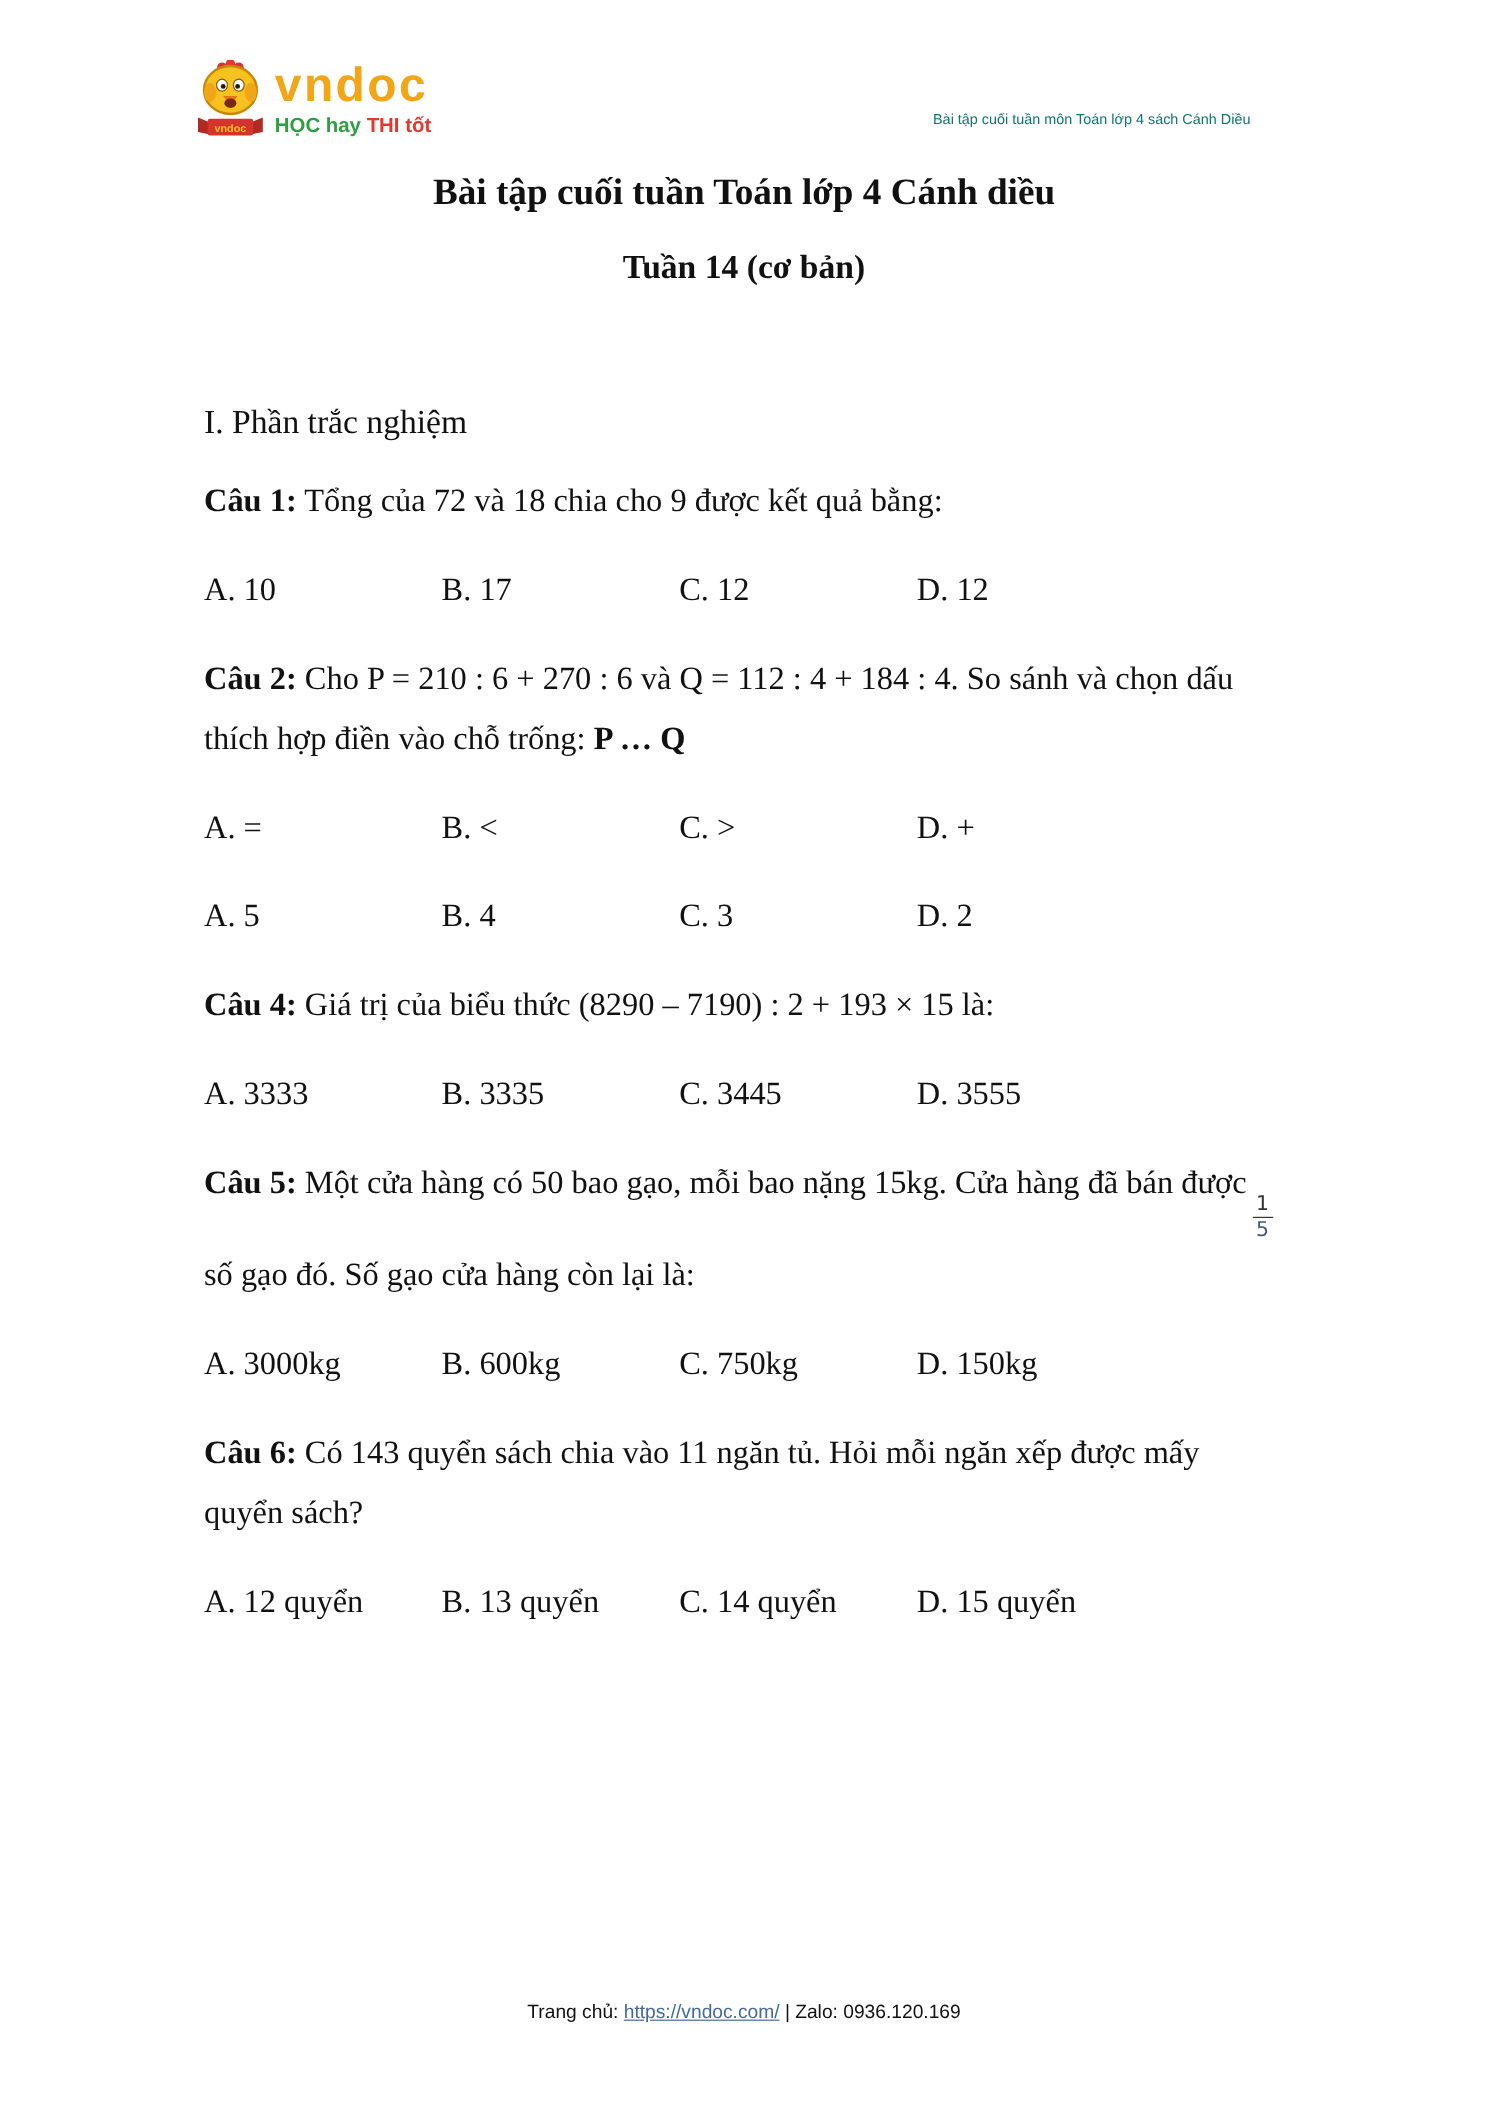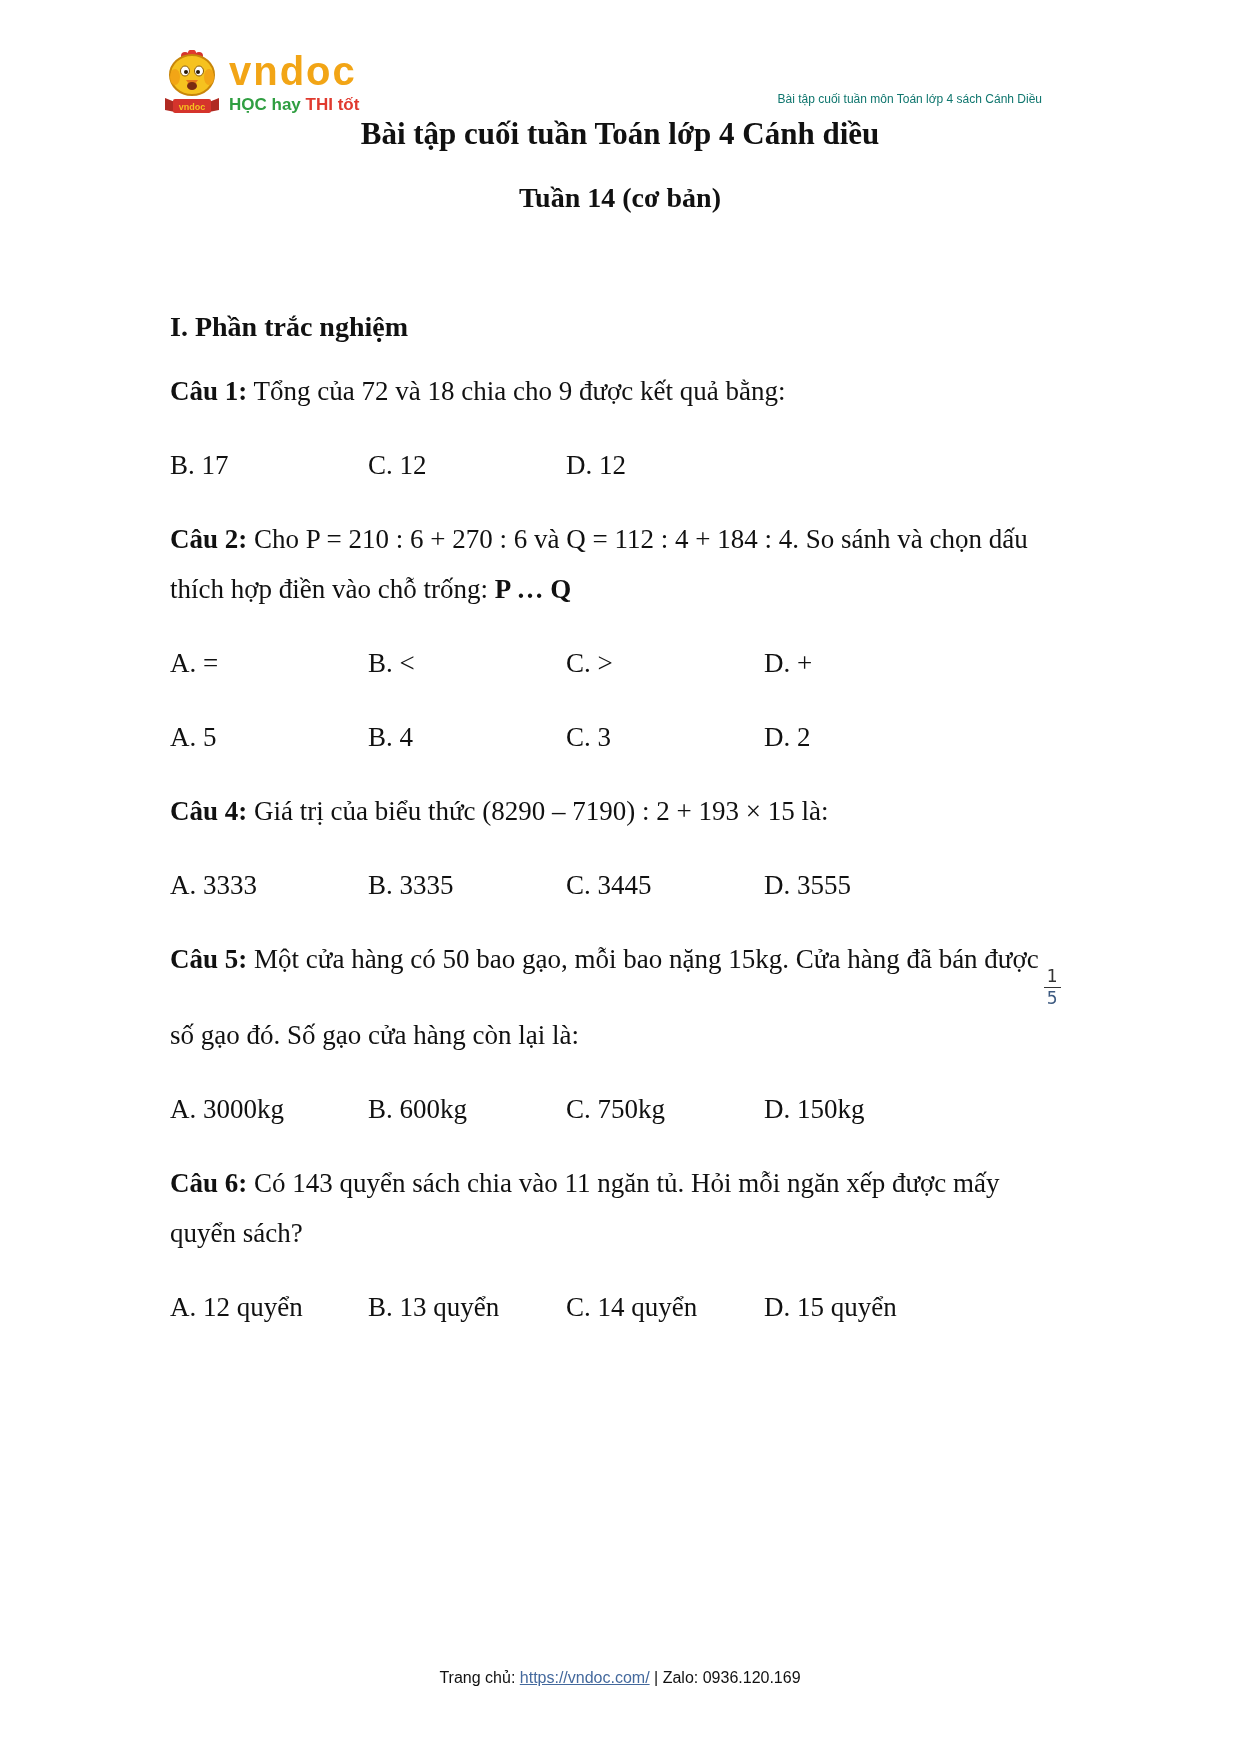--- a/index.html
+++ b/index.html
@@ -44,32 +44,33 @@
     font-size: 12px;
     color: #0f766e;
     padding-bottom: 10px;
     white-space: nowrap;
   }
   
   .doc-title {
     text-align: center;
     font-weight: bold;
     font-size: 31px;
+    margin-top: 26px;
   }
   .doc-subtitle {
     text-align: center;
     font-weight: bold;
     font-size: 28px;
     margin-top: 30px;
   }
   
   .content { width: 900px; margin: 88px auto 0 170px; }
   .section-heading {
     font-size: 28px;
-    font-weight: bold;
+    font-weight: normal;
     line-height: 50px;
     margin: 0 0 14px 0;
   }
   .q-text {
     font-size: 27px;
     line-height: 50px;
     margin: 0 0 24px 0;
   }
   .q-text .bold { font-weight: bold; }
   .options {
@@ -148,20 +149,21 @@
   </div>
 
   <div class="doc-title">Bài tập cuối tuần Toán lớp 4 Cánh diều</div>
   <div class="doc-subtitle">Tuần 14 (cơ bản)</div>
 
   <div class="content">
     <p class="section-heading">I. Phần trắc nghiệm</p>
     <div id="questions">
         <p class="q-text"><span class="bold">Câu 1:</span><span> Tổng của 72 và 18 chia cho 9 được kết quả bằng:</span></p>
         <div class="options">
+          <span class="option">A. 10</span>
           <span class="option">B. 17</span>
           <span class="option">C. 12</span>
           <span class="option">D. 12</span>
         </div>
         <p class="q-text"><span class="bold">Câu 2:</span><span> Cho P = 210 : 6 + 270 : 6 và Q = 112 : 4 + 184 : 4. So sánh và chọn dấu thích hợp điền vào chỗ trống: </span><span class="bold">P … Q</span></p>
         <div class="options">
           <span class="option">A. =</span>
           <span class="option">B. &lt;</span>
           <span class="option">C. &gt;</span>
           <span class="option">D. +</span>

